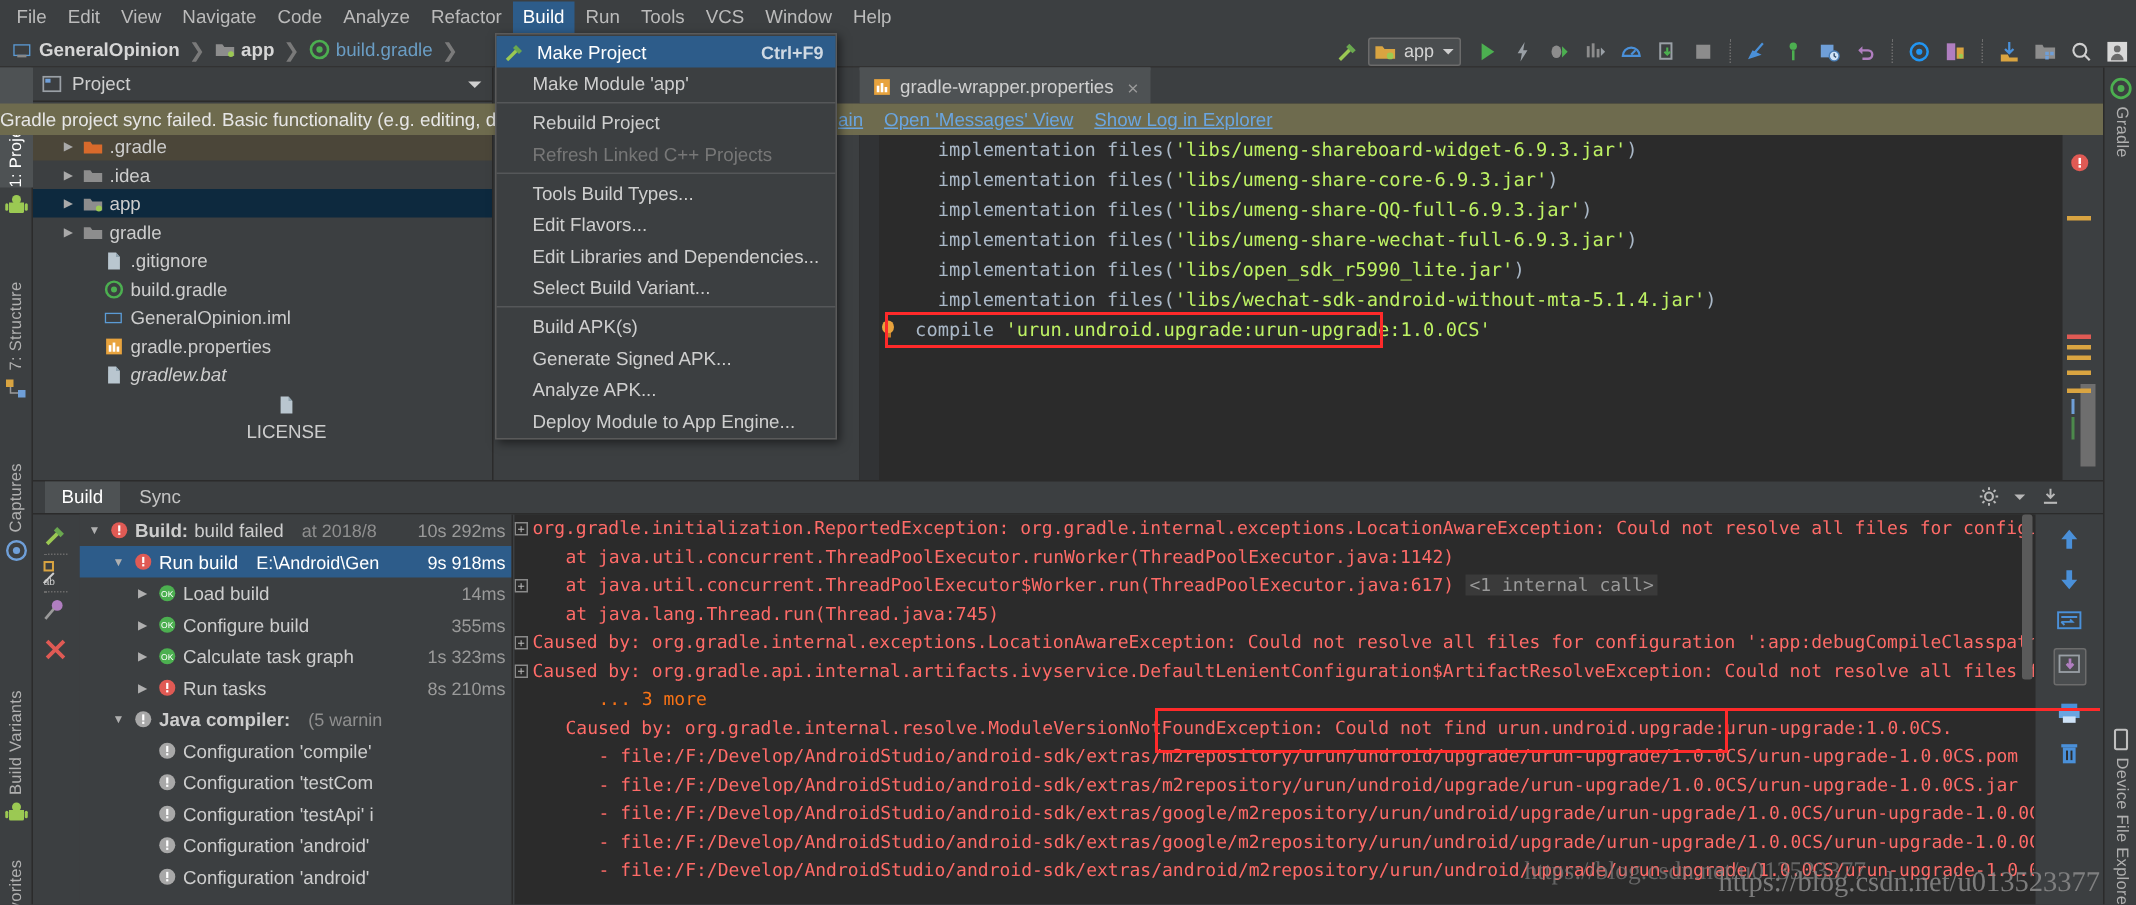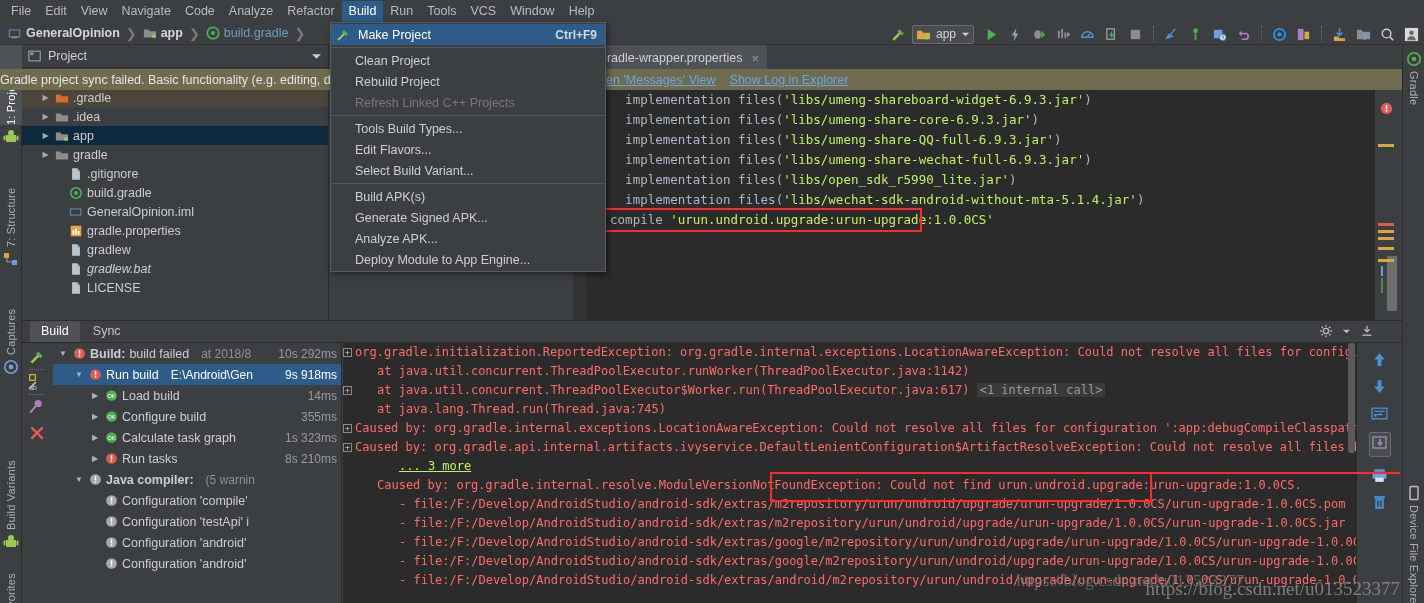--- a/index.html
+++ b/index.html
@@ -78,21 +78,21 @@
     font-size: 12.5px; color: #cdcdcd; white-space: nowrap;
   }
   .trow.sel { background: #0d293e; }
   .trow.hl  { background: #4b4639; }
   .trow .arrow { width: 11px; text-align: center; color: #a9a9a9; font-size: 8px; }
   .trow .path { color: #808080; font-size: 12px; margin-left: 8px; }
   .ico { width: 14px; height: 14px; display: inline-block; flex: none; }
 
   
   .menupop {
-    position: absolute; left: 330px; top: 22px; width: 276px;
+    position: absolute; left: 330px; top: 22px; width: 228px;
     background: #3c3f41; border: 1px solid #5a5a5a; z-index: 60;
     box-shadow: 2px 2px 6px rgba(0,0,0,.5);
     padding: 1px 0;
   }
   .mrow {
     height: 21px; display: flex; align-items: center; padding: 0 8px 0 4px;
     font-size: 12.5px; color: #cfcfcf; gap: 5px;
   }
   .mrow.sel { background: #2d5c8a; color: #ffffff; }
   .mrow.dis { color: #777777; }
@@ -174,21 +174,21 @@
   .brow .dur { margin-left: auto; color: #9a9a9a; font-size: 12px; }
   .brow.sel .dur { color: #ffffff; }
   .bw-console {
     position: absolute; left: 321px; top: 22px; right: 46px; bottom: 0;
     background: #2b2b2b; overflow: hidden;
   }
   .conline {
     height: 19px; line-height: 19px; font-family: "DejaVu Sans Mono", monospace;
     font-size: 12px; color: #ff6b68; white-space: pre;
   }
-  .conline .grey { color: #bef264; text-decoration: underline; }
+  .conline .grey { color: #f97316; }
   .conline .fold { color: #9a9a9a; background: #3a3a3a; padding: 0 3px; }
   .expander {
     display: inline-block; width: 9px; height: 9px; border: 1px solid #8a8a8a;
     color: #b9b9b9; font-size: 8px; line-height: 8px; text-align: center;
     margin-right: 3px; vertical-align: middle;
   }
   .bw-right-icons {
     position: absolute; right: 0; top: 22px; width: 46px; bottom: 0;
     background: #3c3f41; display: flex; flex-direction: column; align-items: center;
     padding-top: 8px; gap: 10px; border-left: 1px solid #2b2b2b;
@@ -505,73 +505,68 @@
           <div class="trow" style="padding-left: 32px;">
             <span class="arrow"></span>
             <svg class="ico" viewBox="0 0 16 16">
               <rect x="2" y="2" width="12" height="12" fill="#e8a33d"></rect>
               <rect x="4" y="7" width="2" height="5" fill="#fff"></rect>
               <rect x="7" y="5" width="2" height="7" fill="#fff"></rect>
               <rect x="10" y="8" width="2" height="4" fill="#fff"></rect>
             </svg>
             <span>gradle.properties</span>
           </div>
-          <div class="trow" style="padding-left: 32px;">
+          <div class="trow" style="padding-left: 32px; font-style: italic;">
             <span class="arrow"></span>
             <svg class="ico" viewBox="0 0 16 16">
               <path d="M3.5 1.5h6L12.5 5v9.5h-9z" fill="#b9c6cf"></path>
               <path d="M9.5 1.5V5h3" fill="#8fa2ae"></path>
             </svg>
-            <span>gradlew</span>
-          </div>
-          <div class="trow" style="padding-left: 32px; font-style: italic;">
-            <span class="arrow"></span>
-            <svg class="ico" viewBox="0 0 16 16">
-              <path d="M3.5 1.5h6L12.5 5v9.5h-9z" fill="#b9c6cf"></path>
-              <path d="M9.5 1.5V5h3" fill="#8fa2ae"></path>
-            </svg>
             <span>gradlew.bat</span>
           </div>
-          <div class="trow" style="padding-left: 32px;">
+          <div class="trow" style="padding-left: 32px; flex-direction: column;">
             <span class="arrow"></span>
             <svg class="ico" viewBox="0 0 16 16">
               <path d="M3.5 1.5h6L12.5 5v9.5h-9z" fill="#b9c6cf"></path>
               <path d="M9.5 1.5V5h3" fill="#8fa2ae"></path>
             </svg>
             <span>LICENSE</span>
           </div>
         </div>
     </div>
   </div>
 
   <div class="menupop" id="menupop">
       <div class="mrow sel">
         <svg width="16" height="16" viewBox="0 0 16 16">
           <path d="M3 13l7-7" stroke="#9bc953" stroke-width="2.2" fill="none"></path>
           <path d="M9 3l4 4-2 2-4-4z" fill="#6aa84f"></path>
         </svg>
         <span class="mtxt withicon">Make Project</span>
         <span class="acc">Ctrl+F9</span>
       </div>
+      <div class="mrow">
+        <span class="mtxt">Make Module 'app'</span>
+      </div>
       <div class="msep"></div>
-      <div class="mrow">
-        <span class="mtxt">Clean Project</span>
-      </div>
       <div class="mrow">
         <span class="mtxt">Rebuild Project</span>
       </div>
       <div class="mrow dis">
         <span class="mtxt">Refresh Linked C++ Projects</span>
       </div>
       <div class="msep"></div>
       <div class="mrow">
         <span class="mtxt">Tools Build Types...</span>
       </div>
       <div class="mrow">
         <span class="mtxt">Edit Flavors...</span>
+      </div>
+      <div class="mrow">
+        <span class="mtxt">Edit Libraries and Dependencies...</span>
       </div>
       <div class="mrow">
         <span class="mtxt">Select Build Variant...</span>
       </div>
       <div class="msep"></div>
       <div class="mrow">
         <span class="mtxt">Build APK(s)</span>
       </div>
       <div class="mrow">
         <span class="mtxt">Generate Signed APK...</span>
@@ -752,20 +747,29 @@
           <span class="meta">(5 warnin</span>
         </div>
         <div class="brow" style="padding-left: 36px;">
           <span class="arrow"></span>
           <svg width="13" height="13" viewBox="0 0 16 16">
             <circle cx="8" cy="8" r="6.6" fill="#a8a8a8"></circle>
             <rect x="7.1" y="4" width="1.8" height="5" fill="#fff"></rect>
             <rect x="7.1" y="10" width="1.8" height="1.8" fill="#fff"></rect>
           </svg>
           <span class="nm">Configuration 'compile'</span>
+        </div>
+        <div class="brow" style="padding-left: 36px;">
+          <span class="arrow"></span>
+          <svg width="13" height="13" viewBox="0 0 16 16">
+            <circle cx="8" cy="8" r="6.6" fill="#a8a8a8"></circle>
+            <rect x="7.1" y="4" width="1.8" height="5" fill="#fff"></rect>
+            <rect x="7.1" y="10" width="1.8" height="1.8" fill="#fff"></rect>
+          </svg>
+          <span class="nm">Configuration 'testCom</span>
         </div>
         <div class="brow" style="padding-left: 36px;">
           <span class="arrow"></span>
           <svg width="13" height="13" viewBox="0 0 16 16">
             <circle cx="8" cy="8" r="6.6" fill="#a8a8a8"></circle>
             <rect x="7.1" y="4" width="1.8" height="5" fill="#fff"></rect>
             <rect x="7.1" y="10" width="1.8" height="1.8" fill="#fff"></rect>
           </svg>
           <span class="nm">Configuration 'testApi' i</span>
         </div>

